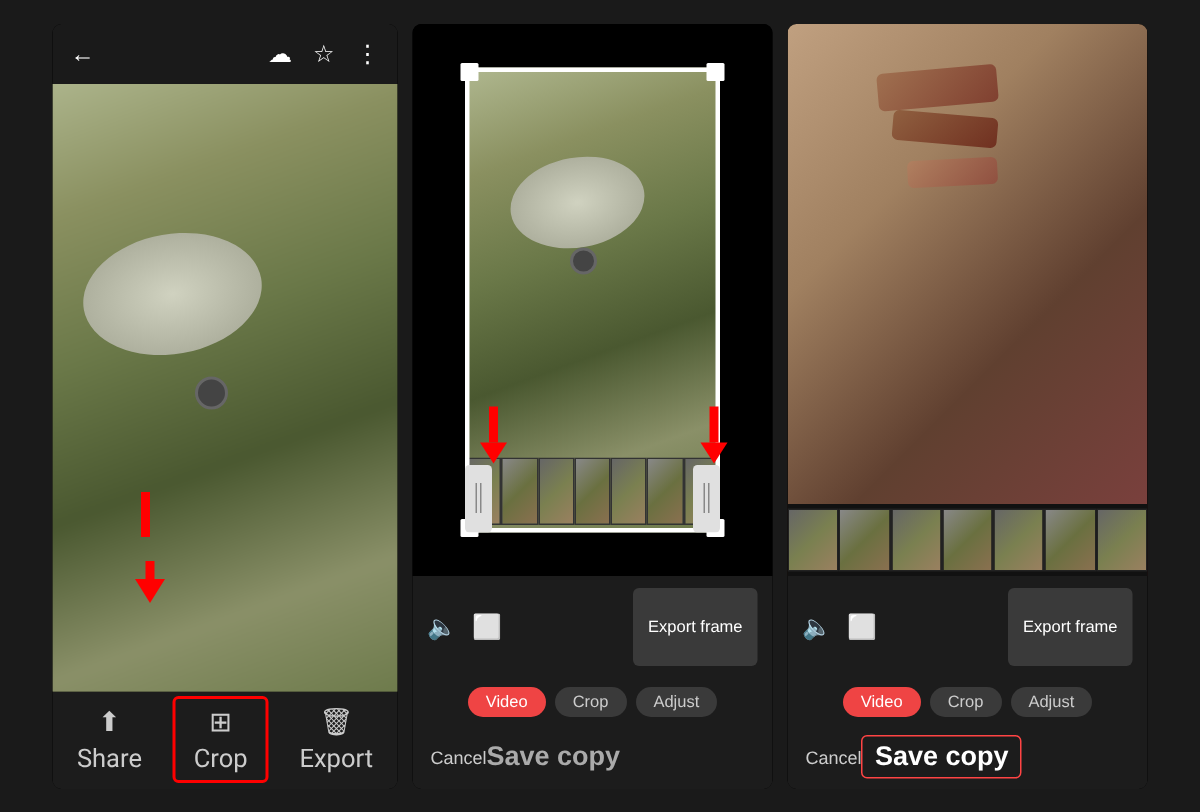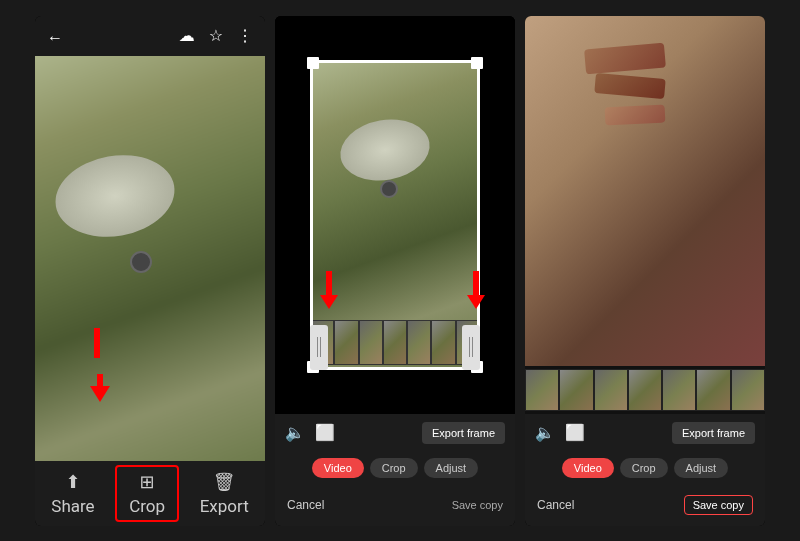--- a/index.html
+++ b/index.html
@@ -266,21 +266,21 @@
     .ctrl-icon {
       color: #ccc;
       font-size: 16px;
     }
     .export-btn {
       margin-left: auto;
       background: #3a3a3a;
       color: #fff;
       border: none;
       border-radius: 4px;
-      padding: 5px 10px;
+      padding: 20px 10px;
       font-size: 11px;
       cursor: pointer;
     }
 
     .tabs-bar {
       background: #1c1c1c;
       display: flex;
       align-items: center;
       justify-content: center;
       gap: 6px;
@@ -297,37 +297,38 @@
     }
     .tab-btn.active {
       background: #ef4444;
       color: #fff;
     }
 
     .action-bar {
       background: #1c1c1c;
       display: flex;
       align-items: center;
-      justify-content: space-between;
+      justify-content: flex-start;
       padding: 8px 12px;
       height: 42px;
     }
     .cancel-btn {
       color: #ccc;
       font-size: 12px;
       cursor: pointer;
       background: none;
       border: none;
     }
     .save-btn {
       color: #aaa;
-      font-size: 11px;
+      font-size: 18px;
       cursor: pointer;
       background: none;
       border: none;
+      font-weight: bold;
     }
     .save-btn.active {
       color: #fff;
       border: 1px solid #ff4444;
       border-radius: 4px;
       padding: 3px 8px;
     }
 
     
     .screen3 {

